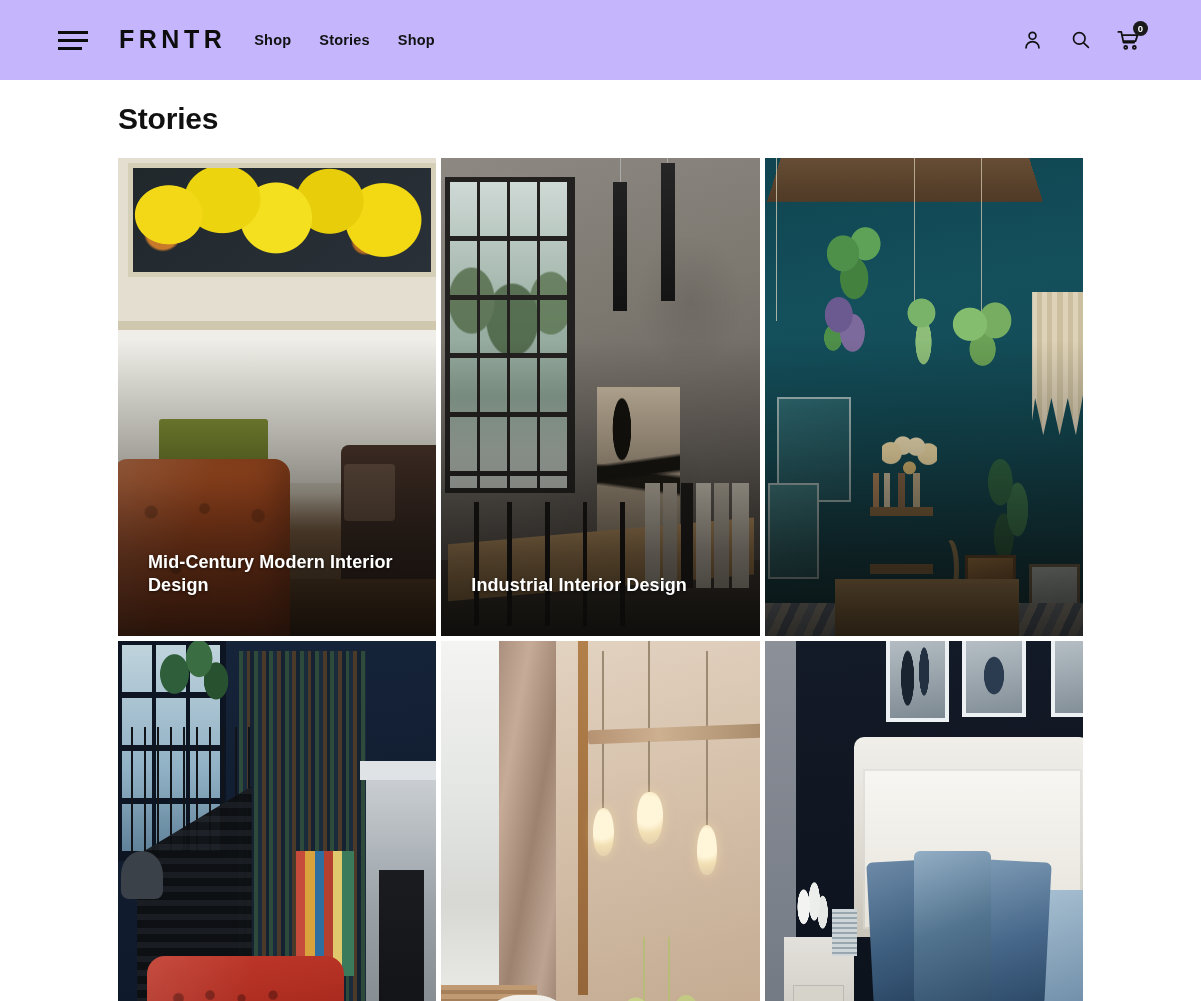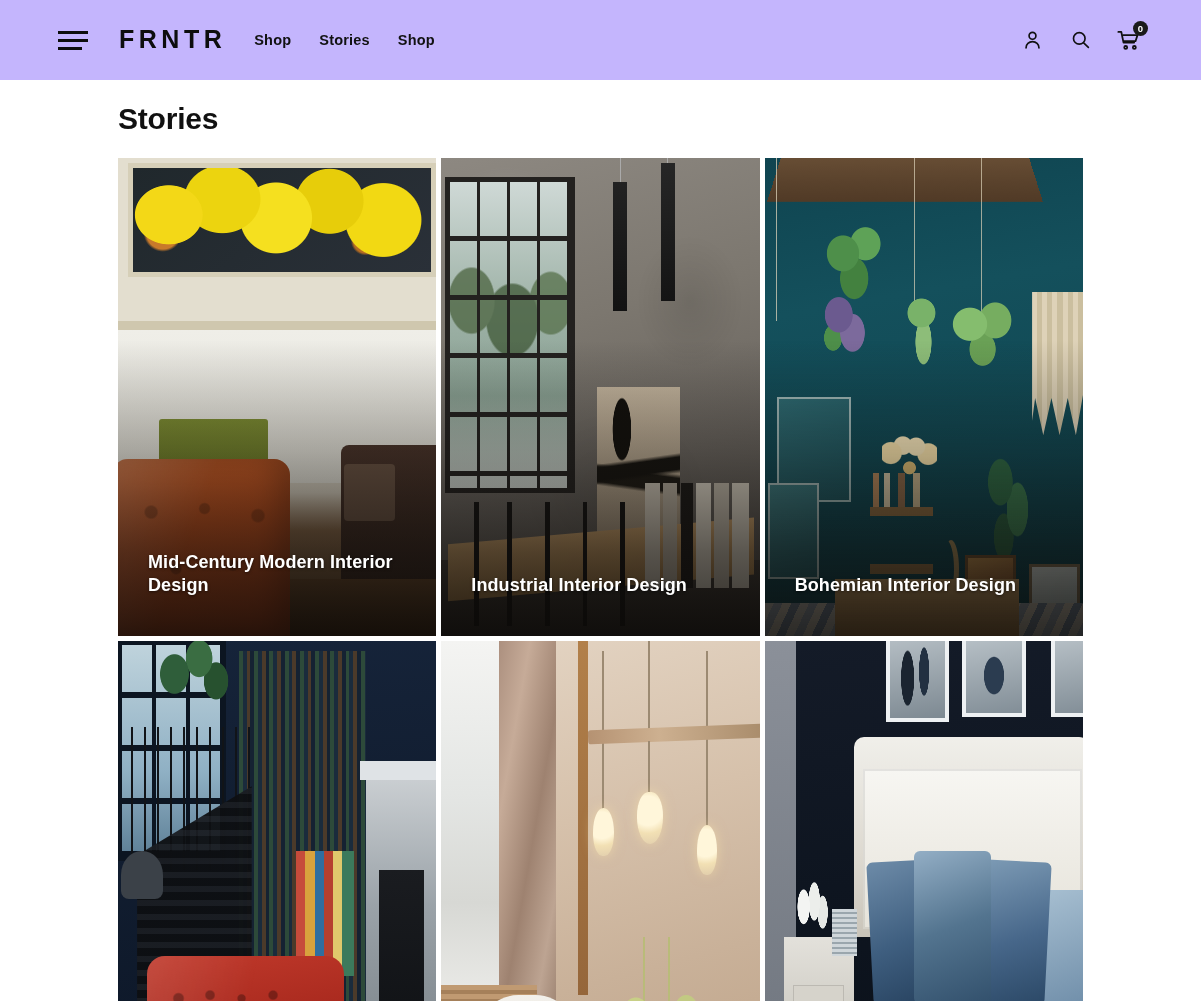--- a/index.html
+++ b/index.html
@@ -505,21 +505,20 @@
       <div class="ph bo-shelf2"></div>
       <div class="ph bo-moon"></div>
       <div class="ph bo-greenR"></div>
       <div class="ph bo-art1"></div>
       <div class="ph bo-art2"></div>
       <div class="ph bo-rug"></div>
       <div class="ph bo-furn"></div>
     </div>
     <div class="story-scrim"></div>
     <div class="story-copy">
-      <div class="story-heading">Bohemian Interior Design</div>
     </div>
   </a>
 
   <a href="#" class="story-card">
     <div class="story-art">
       <div class="ph lb-wall"></div>
       <div class="ph lb-windows">
           <div class="ph lb-wgrid"></div>
         </div>
       <div class="ph lb-palm"></div>

